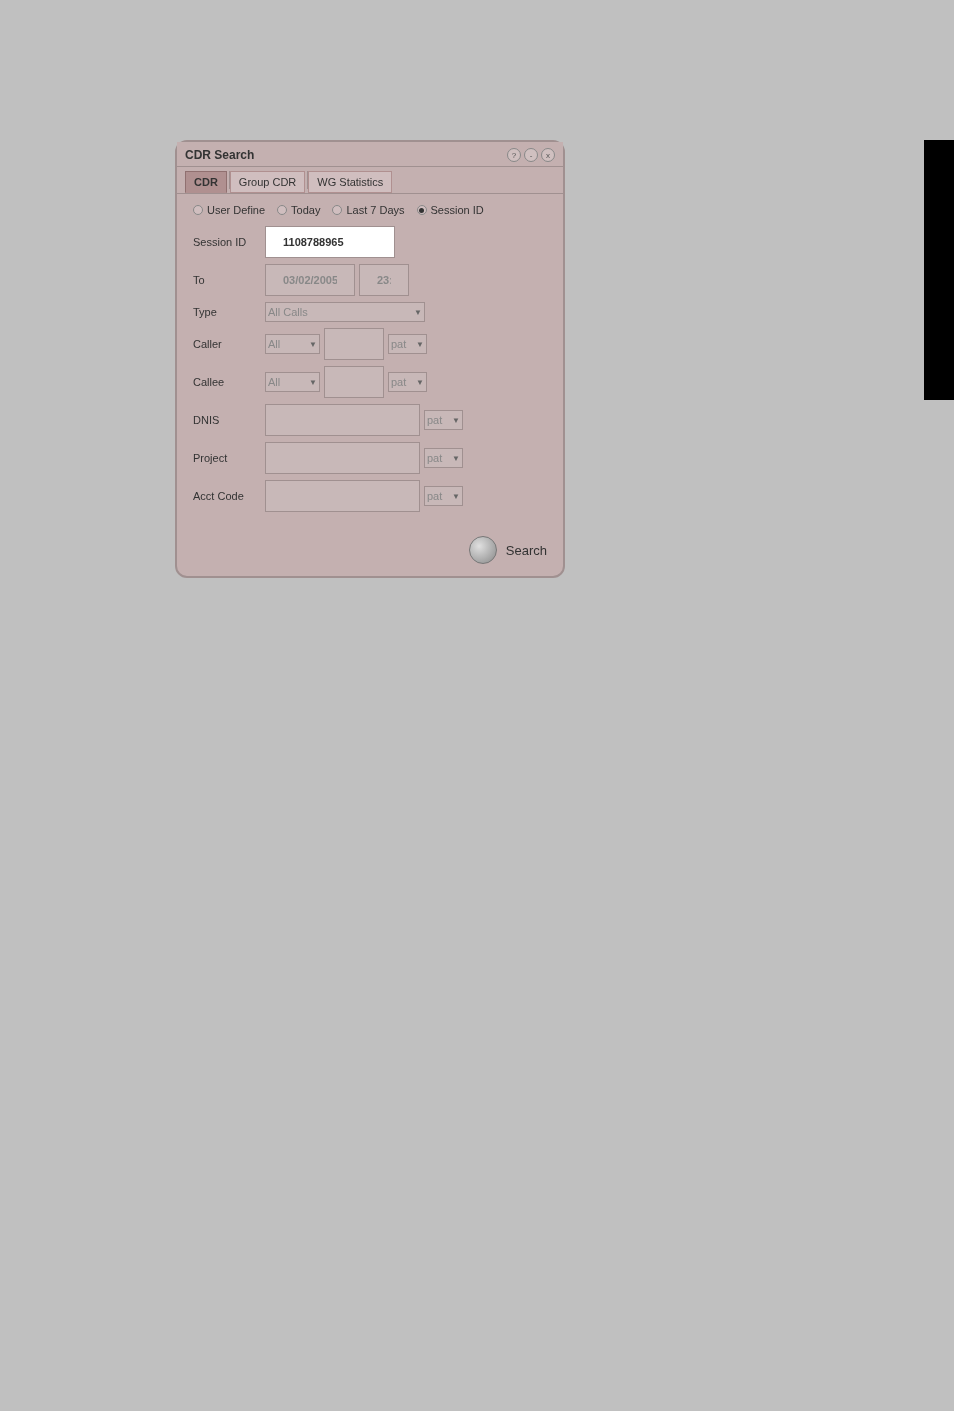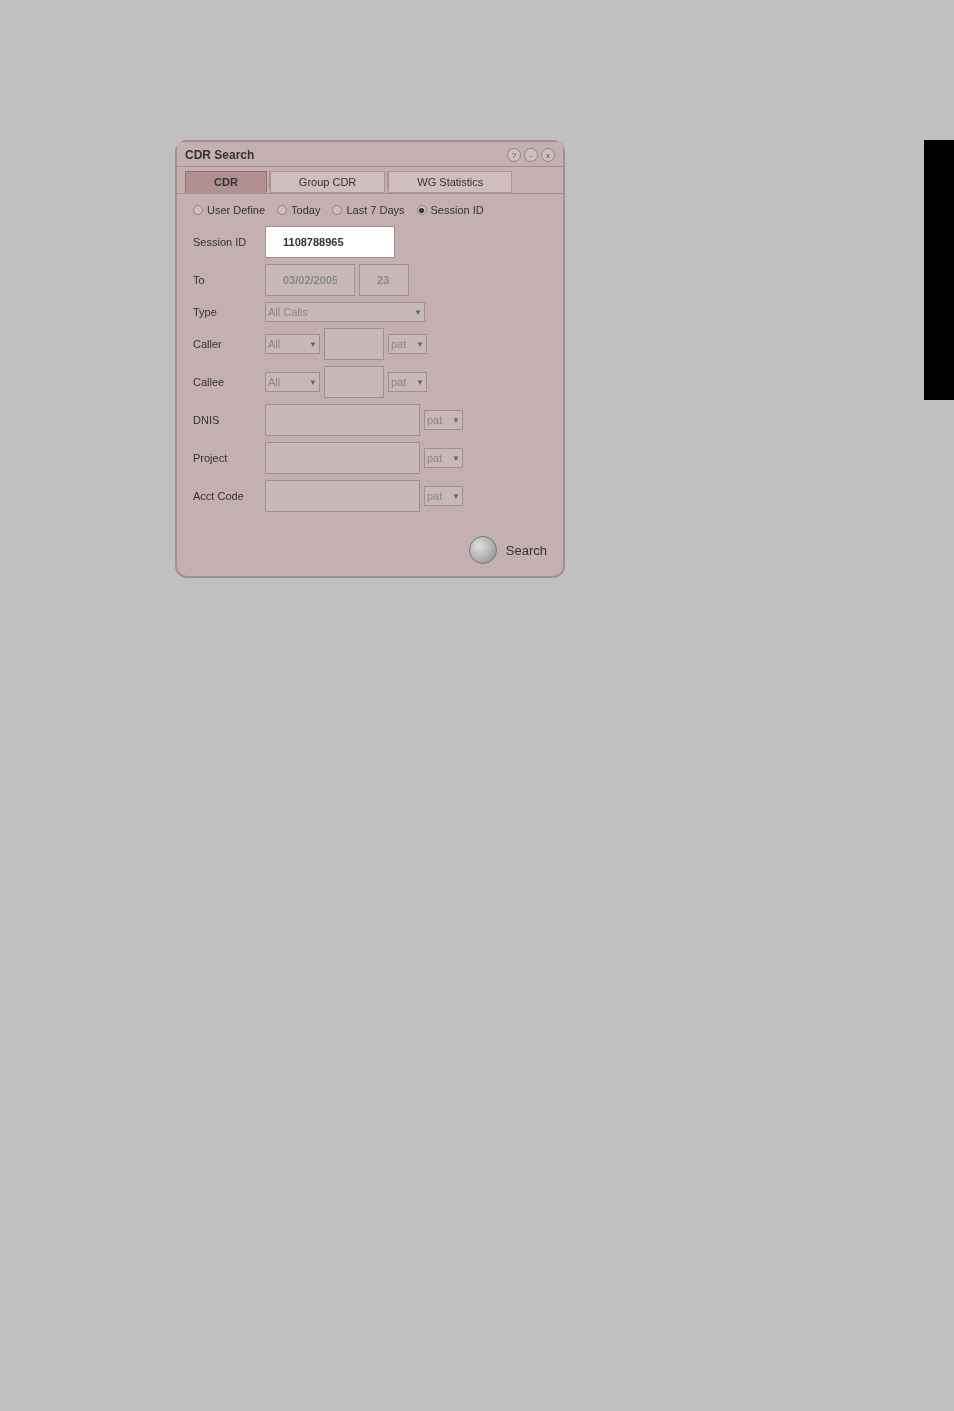--- a/index.html
+++ b/index.html
@@ -68,21 +68,21 @@
     }
 
     .tabs {
       display: flex;
       background: #c4b0b0;
       padding: 0 8px;
       border-bottom: 1px solid #a09090;
     }
 
     .tab {
-      padding: 4px 28px;
+      padding: 4px 8px;
       font-size: 11px;
       cursor: pointer;
       border: 1px solid transparent;
       color: #333;
       margin-right: 2px;
       margin-top: 4px;
     }
 
     .tab.active {
       background: #b09090;

